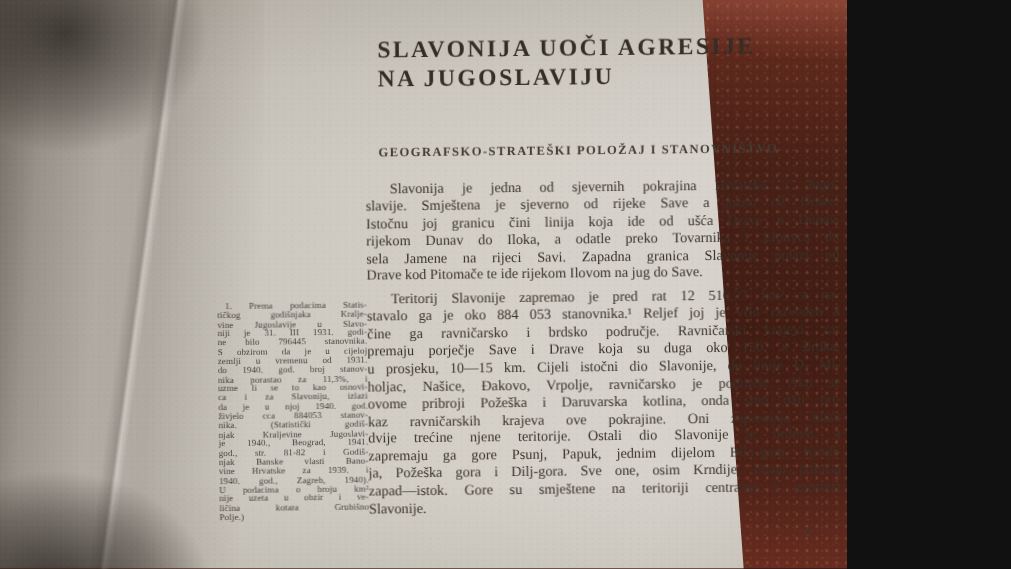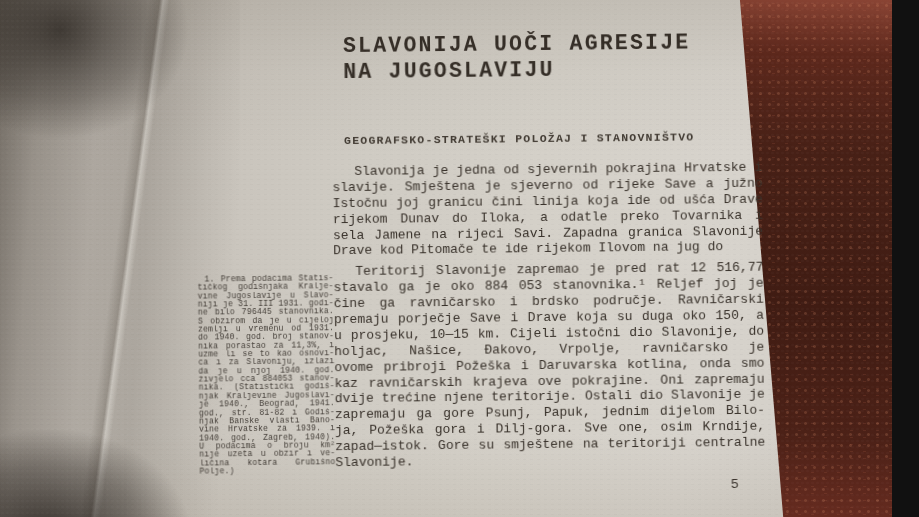--- a/index.html
+++ b/index.html
@@ -1,18 +1,18 @@
 <!DOCTYPE html>
 <html><head>
 <meta charset="utf-8">
 <style>
   html,body { margin:0; padding:0; background:#111; }
   .stage {
-    position:relative; width:892px; height:517px; overflow:hidden;
-    font-family:Liberation Mono, monospace;
+    position:relative; width:770px; height:517px; overflow:hidden;
+    font-family:Liberation Serif, serif;
   }
   
   .fabric {
     position:absolute; inset:0;
     background:
       radial-gradient(rgba(214,140,106,0.22) 1px, transparent 1.6px),
       radial-gradient(rgba(180,100,75,0.18) 1px, transparent 1.5px),
       linear-gradient(183deg, #8a4434 0%, #5d281c 10%, #472016 28%, #401c13 55%, #4c2117 78%, #6d2e22 96%, #7a3326 100%);
     background-size: 9px 11px, 13px 7px, 100% 100%;
   }

